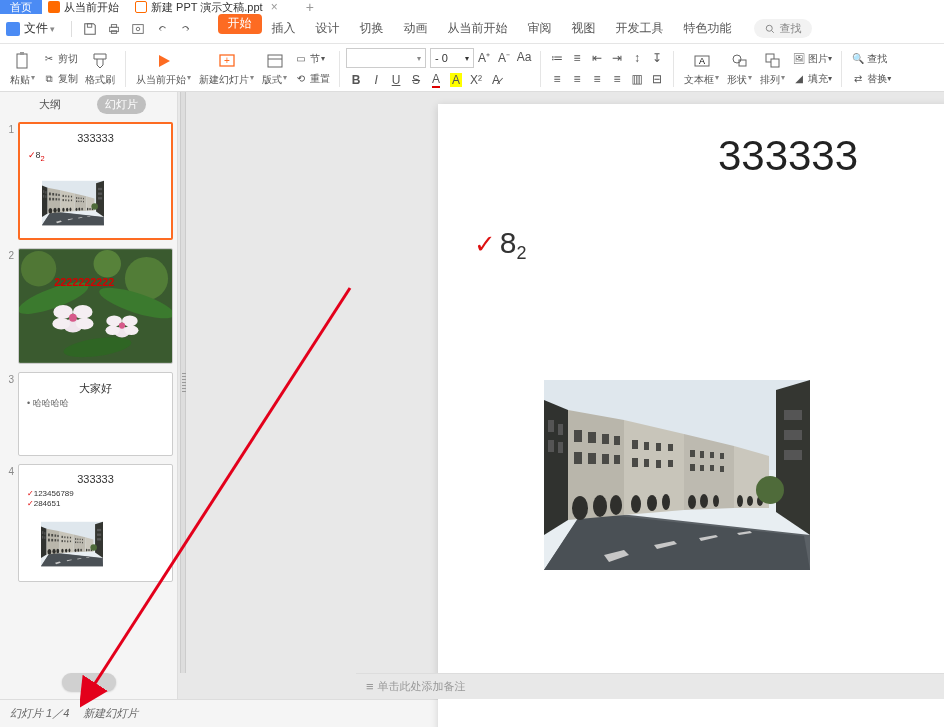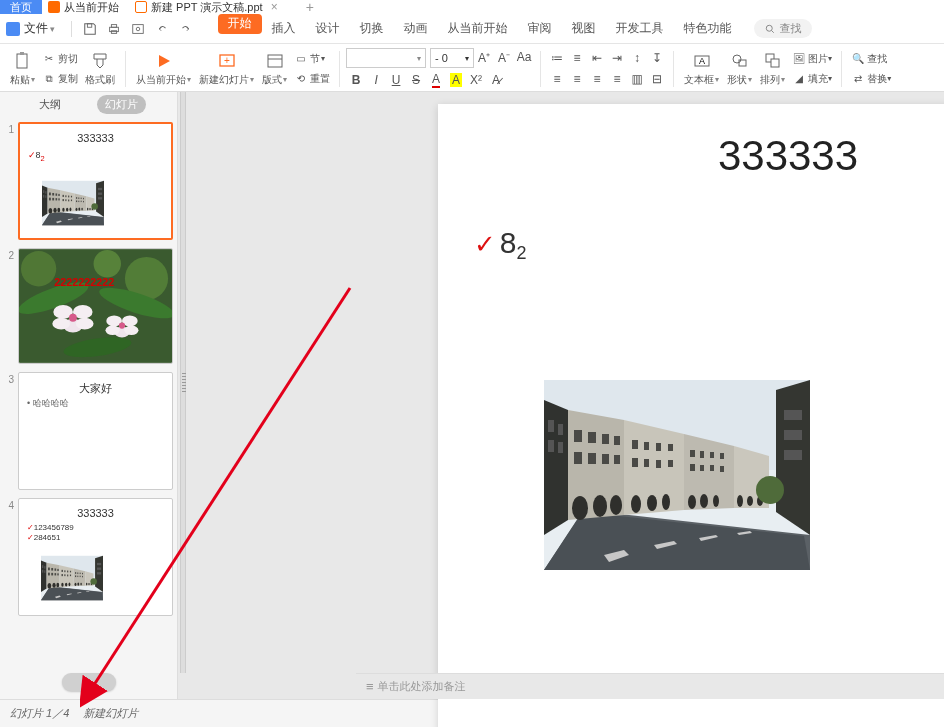--- a/index.html
+++ b/index.html
@@ -27,21 +27,21 @@
     .ribbon-tabs { display: flex; margin-left: 20px; }
     .ribbon-tab { padding: 0 10px; font-size: 12px; color: #555; height: 30px; display: flex; align-items: center; }
     .ribbon-tab.active { background: #fd6b22; color: #fff; border-radius: 4px; height: 20px; padding: 0 10px; }
     .search-box { margin-left: 12px; display: flex; align-items: center; background: #f2f2f2; border-radius: 10px; padding: 2px 10px; color: #888; font-size: 11px; }
     .search-box svg { width: 12px; height: 12px; margin-right: 4px; }
 
     
     .ribbon { height: 48px; background: #fff; display: flex; align-items: center; padding: 2px 6px 0 6px; border-bottom: 1px solid #ddd; }
     .rbtn-big { display: flex; flex-direction: column; align-items: center; font-size: 10px; color: #555; margin: 0 4px; height: 44px; justify-content: center; }
     .rbtn-big .ic { width: 20px; height: 20px; display: flex; align-items: center; justify-content: center; color: #555; margin-bottom: 2px; }
-    .rbtn-big .lbl { display: flex; align-items: center; }
+    .rbtn-big .lbl { display: flex; }
     .rbtn-big .chev { font-size: 8px; margin-left: 1px; color: #888; }
     .rbtn-small { display: flex; align-items: center; font-size: 10px; color: #555; margin: 0 3px; height: 20px; }
     .rbtn-small .ic { width: 14px; height: 14px; margin-right: 2px; display: flex; align-items: center; justify-content: center; }
     .font-select { width: 80px; height: 20px; border: 1px solid #ccc; font-size: 11px; padding: 0 4px; background: #fff; display: flex; align-items: center; justify-content: space-between; color: #888; }
     .size-select { width: 44px; height: 20px; border: 1px solid #ccc; font-size: 11px; padding: 0 4px; background: #fff; display: flex; align-items: center; justify-content: space-between; margin-left: 4px; color: #333; }
     .fmt-btn { width: 18px; height: 18px; display: flex; align-items: center; justify-content: center; color: #555; font-size: 12px; margin: 0 1px; }
     .sep { width: 1px; height: 36px; background: #e5e5e5; margin: 0 6px; }
 
     
     .workspace { display: flex; height: calc(727px - 14px - 30px - 48px - 28px); background: #e8e8e8; position: relative; }
@@ -51,21 +51,21 @@
     .panel-tabs { height: 24px; display: flex; align-items: center; justify-content: center; gap: 28px; }
     .ptab { font-size: 11px; color: #555; padding: 2px 8px; border-radius: 10px; }
     .ptab.active { background: #bfbfbf; color: #fff; }
     .thumbs { flex: 1; overflow-y: auto; padding: 6px 4px 40px 4px; position: relative; }
     .thumb-wrap { display: flex; margin-bottom: 8px; }
     .thumb-num { width: 10px; font-size: 10px; color: #888; text-align: right; margin-right: 4px; padding-top: 2px; }
     .thumb { flex: 1; background: #fff; border: 1px solid #ccc; border-radius: 2px; position: relative; overflow: hidden; }
     .thumb.selected { border: 2px solid #fd6b22; }
     .thumb-1 { height: 118px; }
     .thumb-2 { height: 116px; }
-    .thumb-3 { height: 118px; }
+    .thumb-3 { height: 84px; }
     .thumb-4 { height: 118px; }
     .thumb .tt-title { position: absolute; top: 8px; left: 0; right: 0; text-align: center; font-size: 11px; }
     .thumb .tt-li { position: absolute; left: 8px; font-size: 9px; color: #666; }
     .thumb .tt-img { position: absolute; }
     .add-slide-btn { position: absolute; bottom: 8px; left: 50%; transform: translateX(-50%); width: 54px; height: 18px; background: #d0d0d0; border-radius: 9px; display: flex; align-items: center; justify-content: center; box-shadow: 0 1px 2px rgba(0,0,0,0.2); }
     .add-slide-btn::before { content: "+"; font-size: 14px; color: #666; }
 
     
     .canvas-area { flex: 1; background: #e8e8e8; position: relative; padding: 0; }
     .resizer { position: absolute; left: 2px; top: 0; bottom: 26px; width: 6px; background: #ddd; border-left: 1px solid #ccc; border-right: 1px solid #ccc; }

